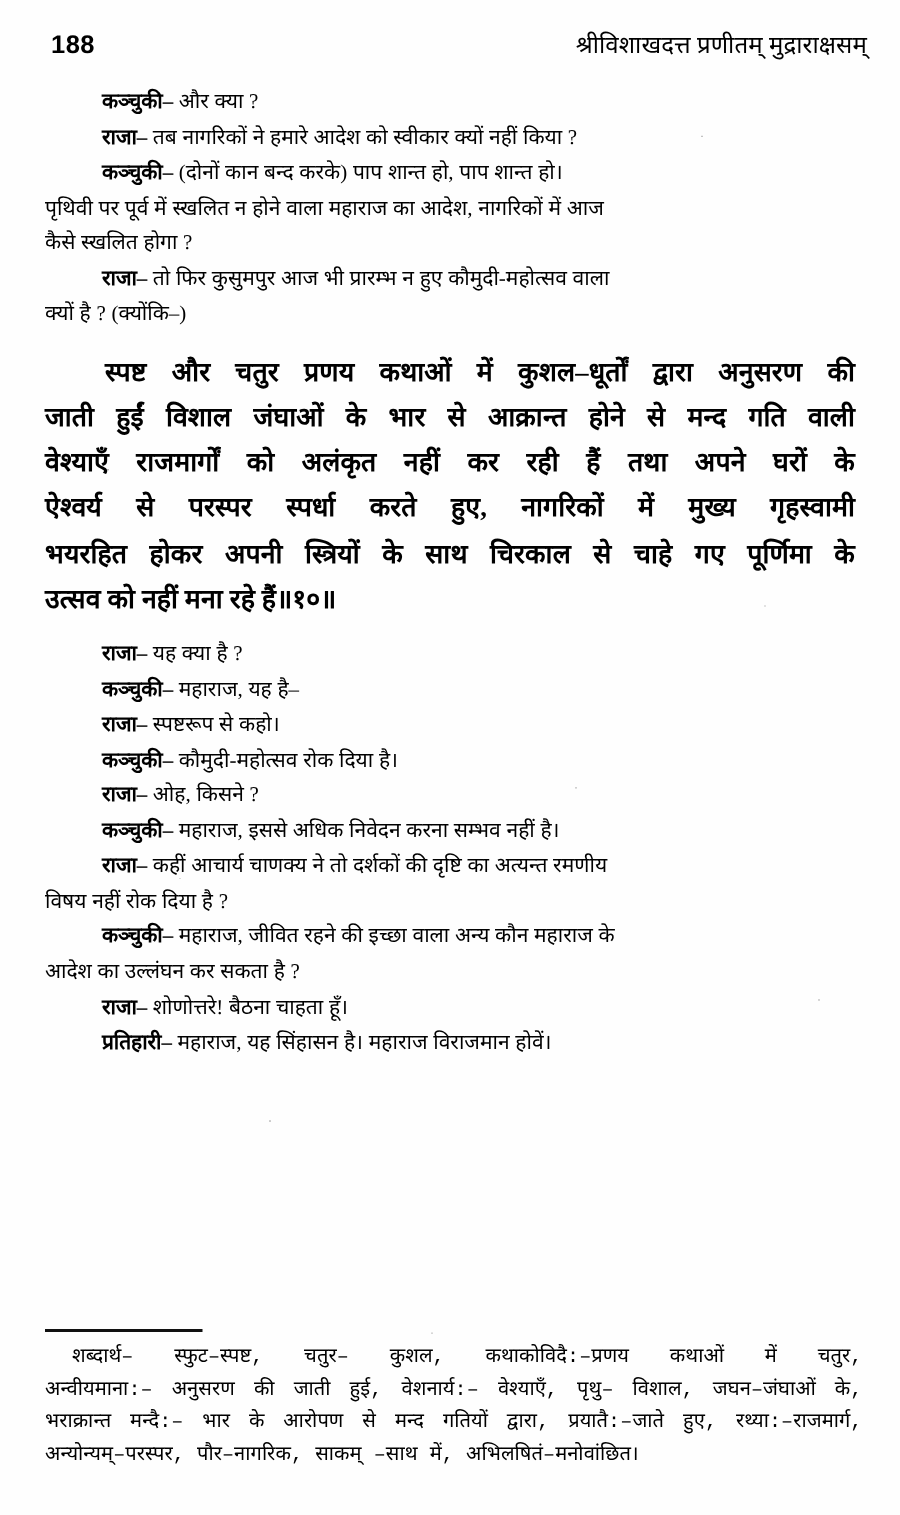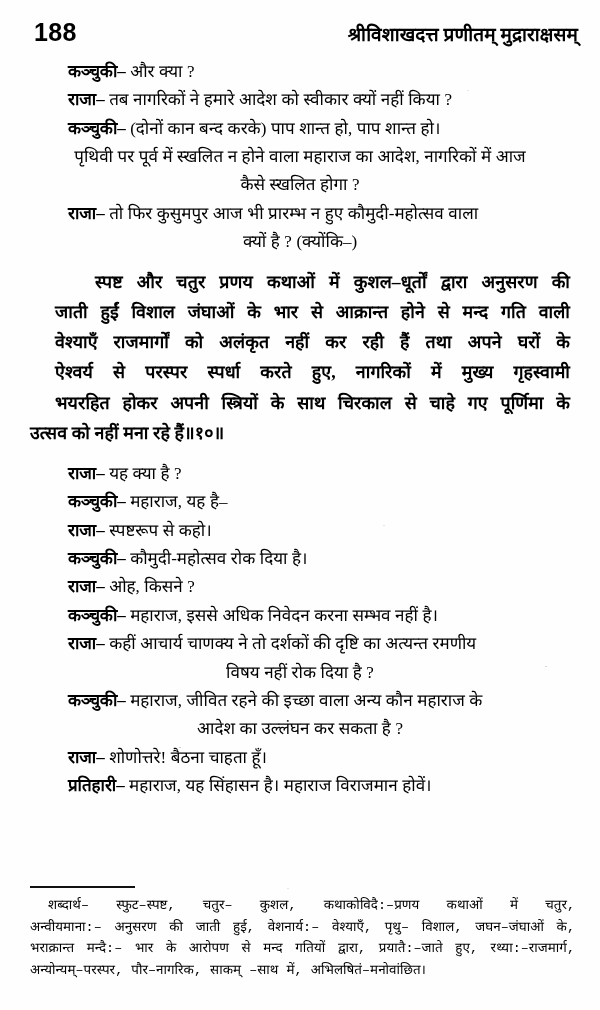--- a/index.html
+++ b/index.html
@@ -50,50 +50,49 @@
     left: 34px;
     right: 22px;
     height: 26px;
     display: flex;
     align-items: baseline;
     justify-content: space-between;
   }
   .folio {
     font-family: "Liberation Sans", "DejaVu Sans", sans-serif;
     font-weight: bold;
-    font-size: 25px;
+    font-size: 17px;
     letter-spacing: .3px;
   }
   .head-title {
-    font-size: 19px;
-    font-weight: 700;
+    font-size: 16px;
+    font-weight: 400;
     letter-spacing: .1px;
     white-space: nowrap;
   }
 
   
   .text-column {
     position: absolute;
     top: 58px;
     left: 30px;
     width: 540px;
   }
 
   
   .speech {
-    font-size: 17px;
+    font-size: 14px;
     line-height: 1.61;
     margin: 0 0 1px 0;
     text-indent: 38px;
     text-align: left;
     word-spacing: .3px;
   }
   .speech.cont {
     text-indent: 0;
-    text-align: center;
   }
   .speaker {
     font-weight: bold;
     letter-spacing: -.1px;
   }
 
   
   .verse-para {
     font-size: 17.8px;
     font-weight: bold;
@@ -105,21 +104,20 @@
     -moz-text-align-last: left;
     text-align-last: left;
   }
   .verse-para > .vline {
     display: block;
     text-indent: 0;
   }
   .verse-para > .vline.justified {
     text-align: justify;
     text-align-last: justify;
-    margin-left: 25px;
     -moz-text-align-last: justify;
   }
   .verse-para > .vline.first {
     text-indent: 40px;
   }
   .verse-para > .vline.last {
     text-align: left;
     text-align-last: left;
     -moz-text-align-last: left;
   }

